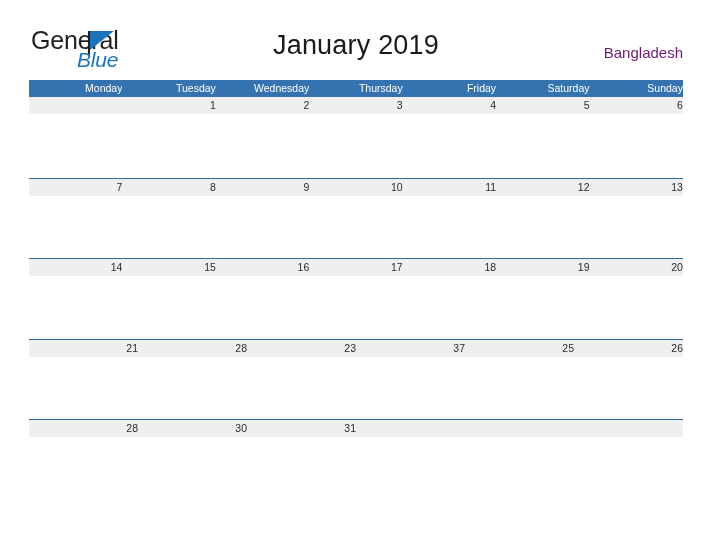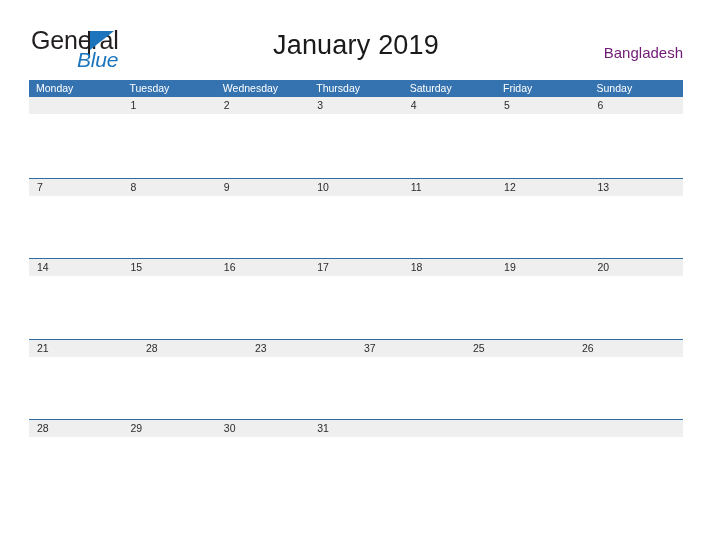--- a/index.html
+++ b/index.html
@@ -101,20 +101,21 @@
     color: #701a75;
     font-family: "Liberation Sans", sans-serif;
   }
 
   
   .calendar {
     position: absolute;
     left: 29px;
     top: 80px;
     width: 654px;
+    text-align: right;
   }
   .weekday-row {
     display: flex;
     width: 654px;
     height: 17px;
     background: #3573b0;
   }
   .weekday-cell {
     flex: 1 1 0;
     box-sizing: border-box;
@@ -197,22 +198,22 @@
 
 </div>
 
 <div class="calendar">
 
   <div class="weekday-row">
     <div class="weekday-cell">Monday</div>
     <div class="weekday-cell">Tuesday</div>
     <div class="weekday-cell">Wednesday</div>
     <div class="weekday-cell">Thursday</div>
+    <div class="weekday-cell">Friday</div>
     <div class="weekday-cell">Saturday</div>
-    <div class="weekday-cell">Friday</div>
     <div class="weekday-cell">Sunday</div>
   </div>
 
   <div class="week-row first">
 
     <div class="date-band">
       <div class="date-cell empty"></div>
       <div class="date-cell">1</div>
       <div class="date-cell">2</div>
       <div class="date-cell">3</div>
@@ -293,21 +294,20 @@
       <div class="body-cell"></div>
       <div class="body-cell"></div>
       <div class="body-cell"></div>
     </div>
   </div>
 
   <div class="week-row">
     <div class="rule"></div>
     <div class="date-band">
       <div class="date-cell">28</div>
-      <div class="date-cell">29</div>
       <div class="date-cell">30</div>
       <div class="date-cell">31</div>
       <div class="date-cell empty"></div>
       <div class="date-cell empty"></div>
       <div class="date-cell empty"></div>
     </div>
     <div class="body-band">
       <div class="body-cell"></div>
       <div class="body-cell"></div>
       <div class="body-cell"></div>

